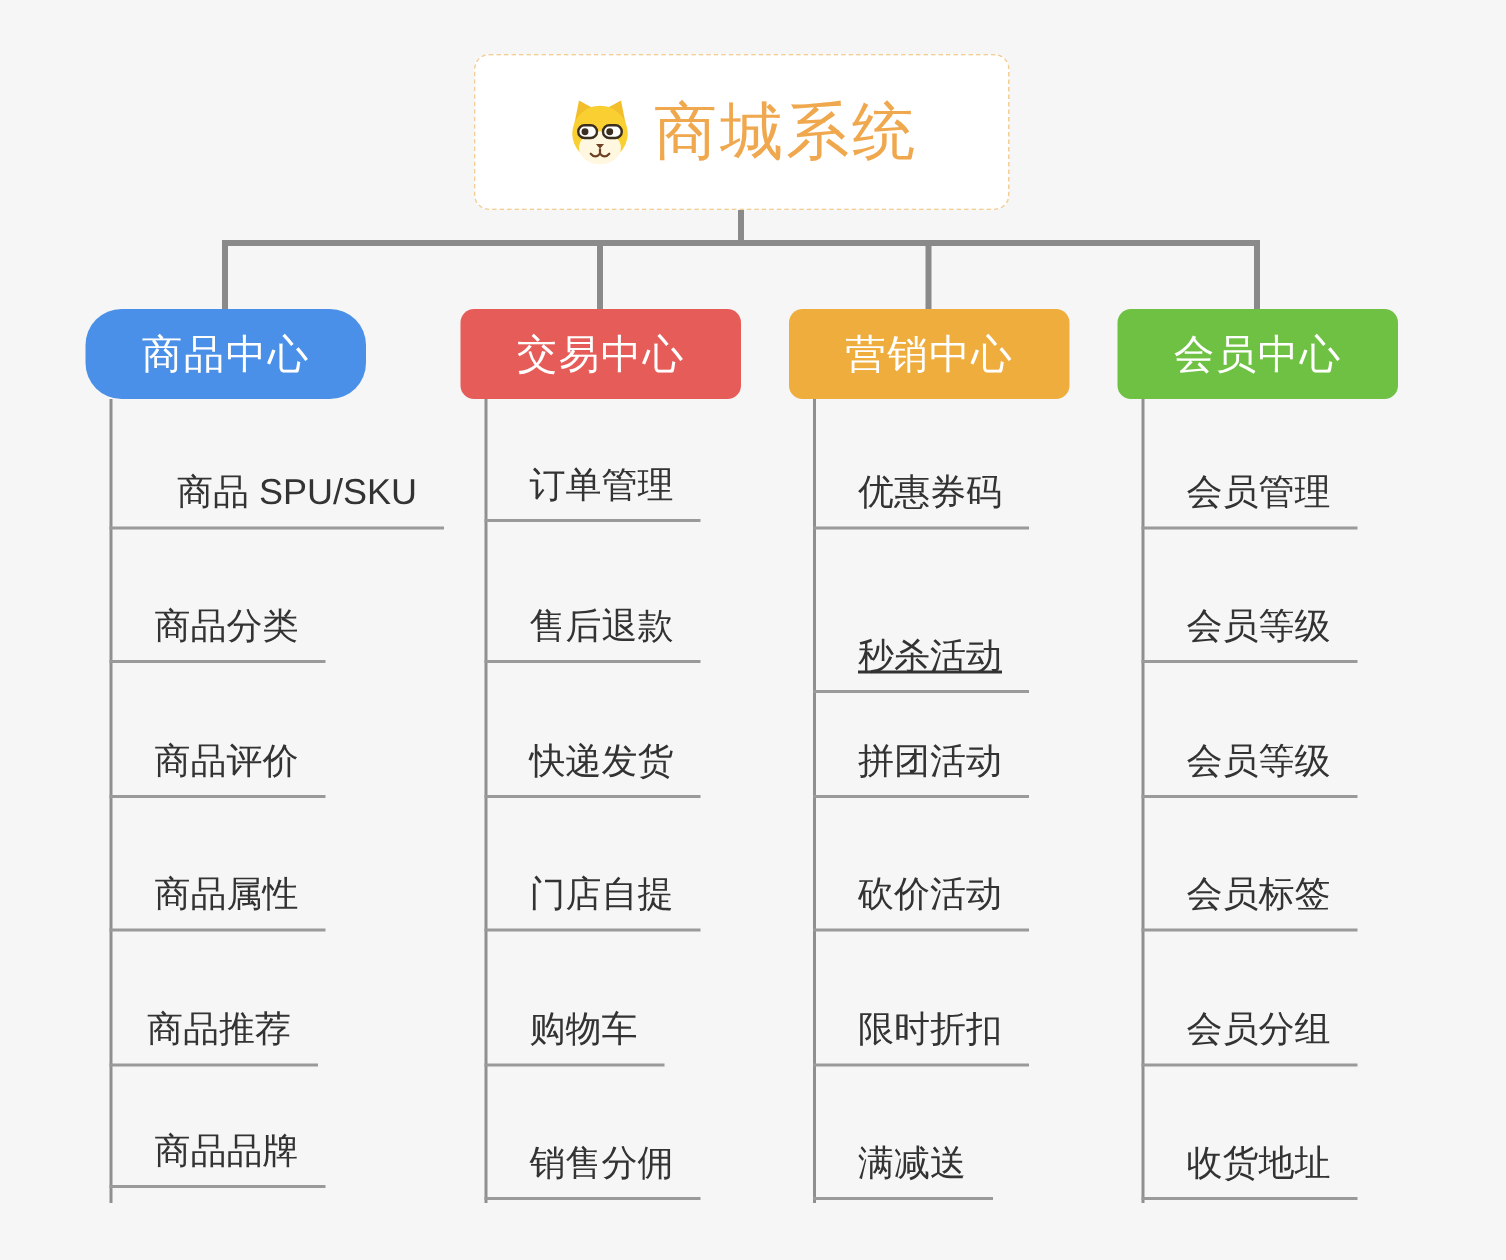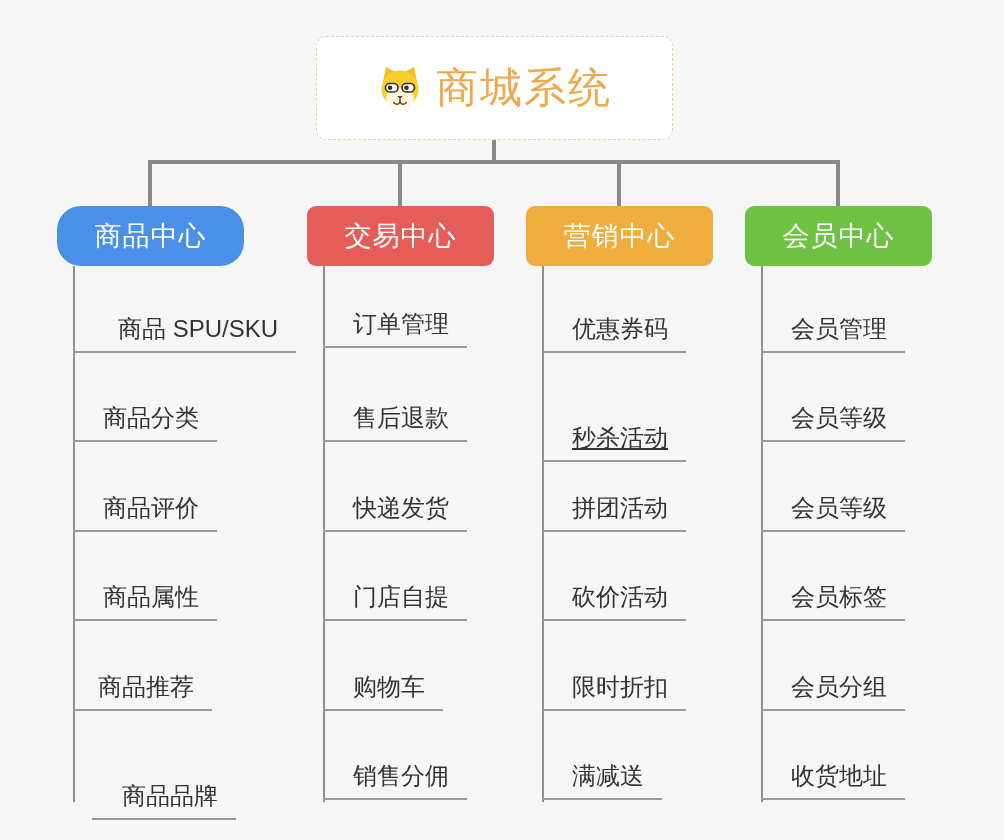--- a/index.html
+++ b/index.html
@@ -102,21 +102,21 @@
   </div>
 
   <div>
     <div class="hdr" style="left: 57px; background-color: rgb(74, 144, 232); border-radius: 24px;">商品中心</div>
     <div class="line trunk" style="left:73px;"></div>
     <div class="leaf" style="left:73px; top:315px;padding-left:45px;">商品 SPU/SKU</div>
     <div class="leaf" style="left:73px; top:404px;">商品分类</div>
     <div class="leaf" style="left:73px; top:494px;">商品评价</div>
     <div class="leaf" style="left:73px; top:583px;">商品属性</div>
     <div class="leaf" style="left:73px; top:673px;padding-left:25px;">商品推荐</div>
-    <div class="leaf" style="left:73px; top:782px;margin-left:19px;">商品品牌</div>
+    <div class="leaf" style="left:73px; top:754px;">商品品牌</div>
   </div>
 
   <div>
     <div class="hdr" style="left: 307px; background-color: rgb(230, 92, 88);">交易中心</div>
     <div class="line trunk" style="left:323px;"></div>
     <div class="leaf" style="left:323px; top:310px;">订单管理</div>
     <div class="leaf" style="left:323px; top:404px;">售后退款</div>
     <div class="leaf" style="left:323px; top:494px;">快递发货</div>
     <div class="leaf" style="left:323px; top:583px;">门店自提</div>
     <div class="leaf" style="left:323px; top:673px;">购物车</div>

